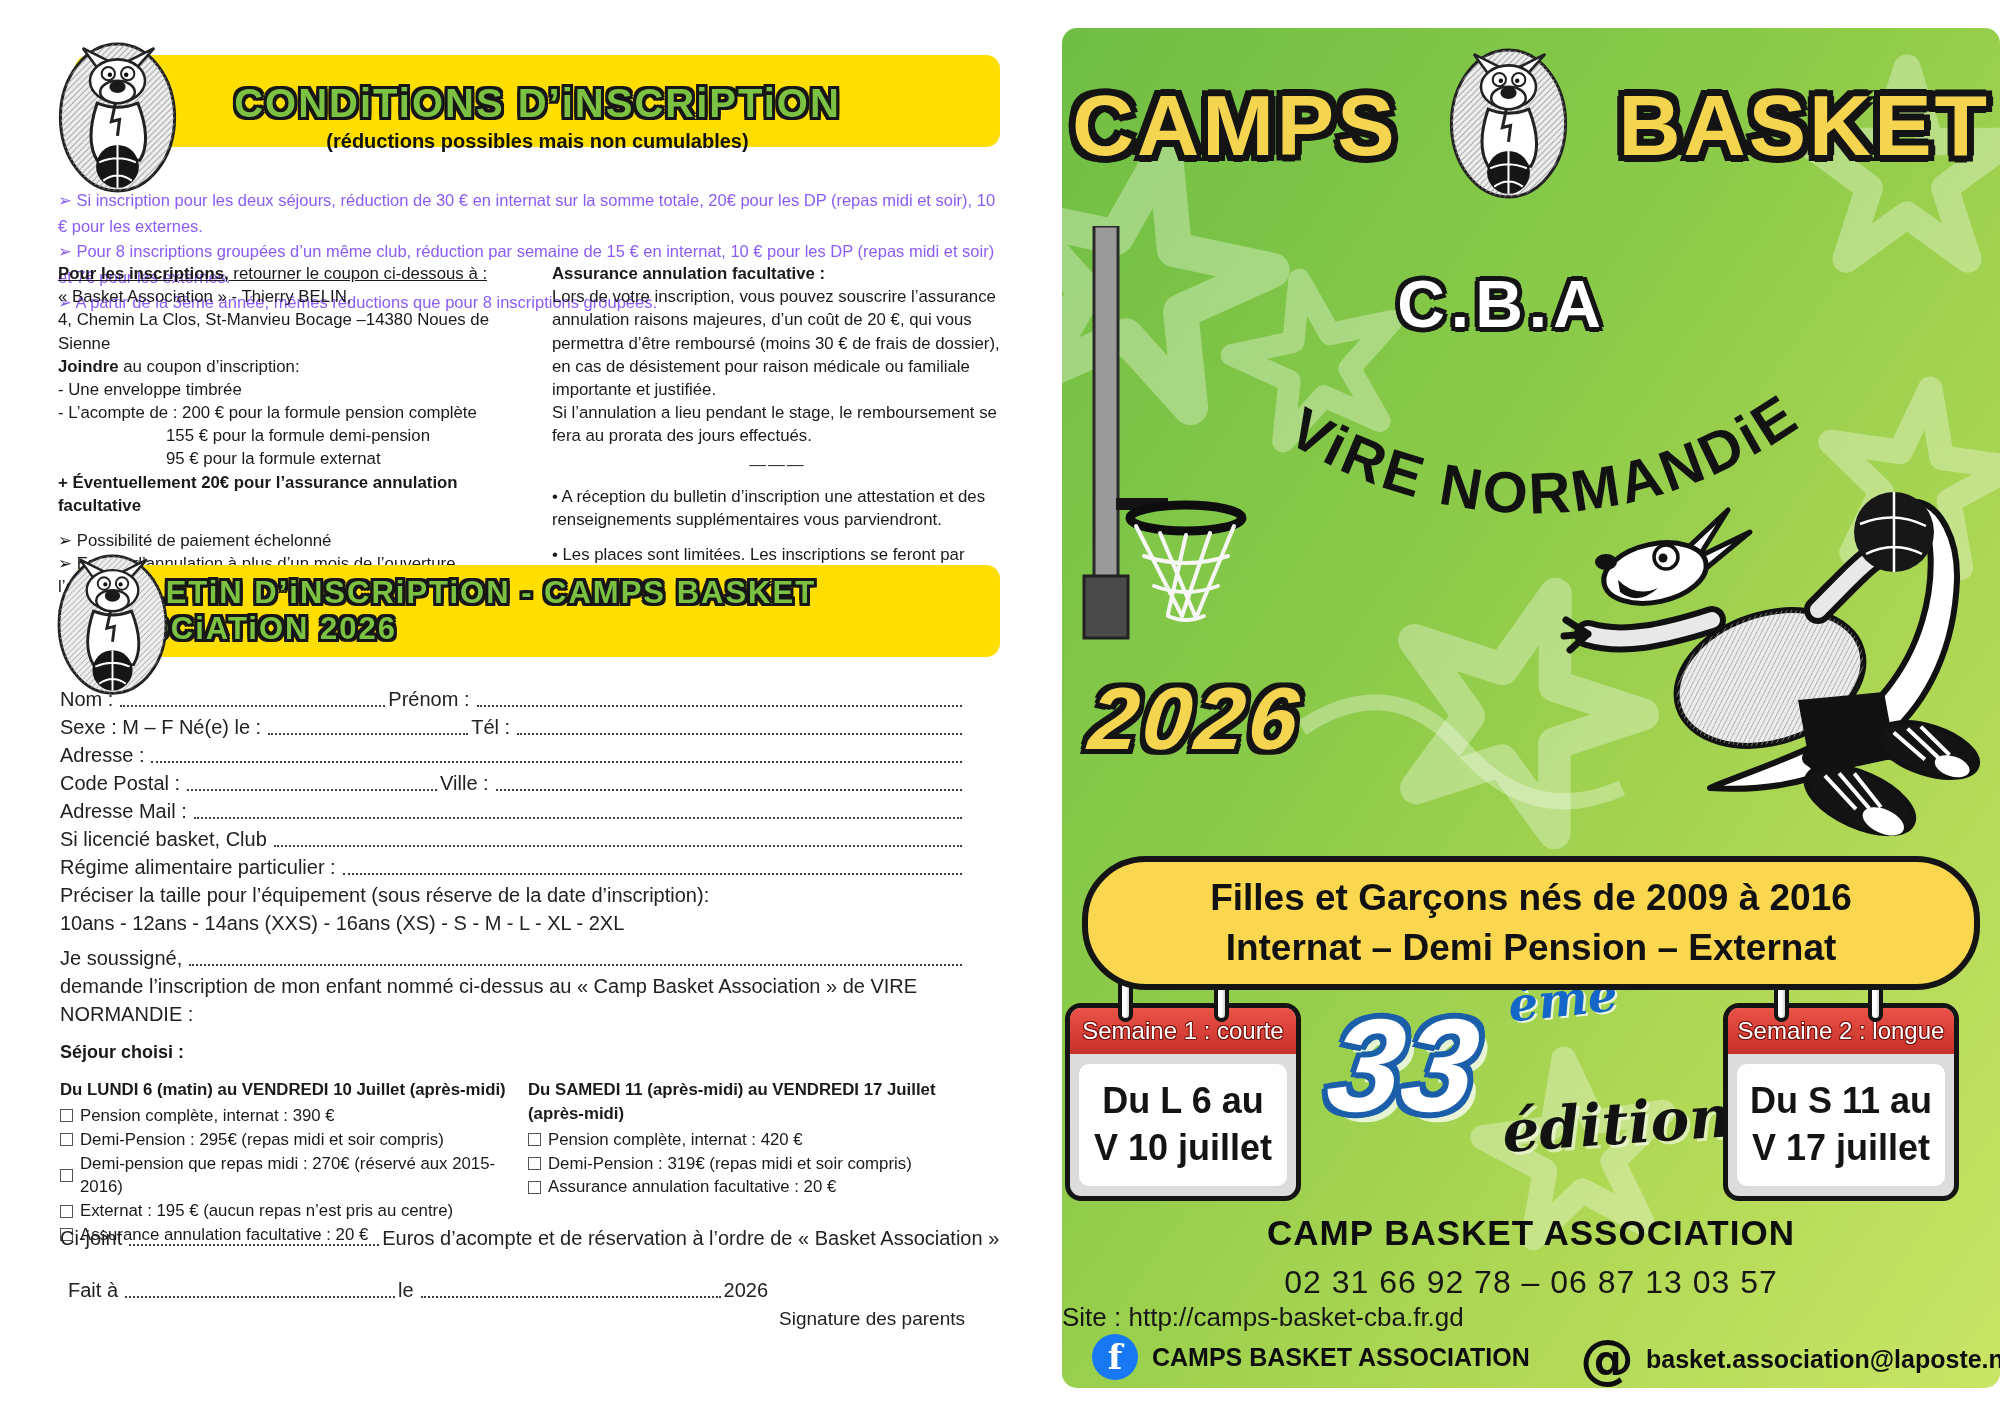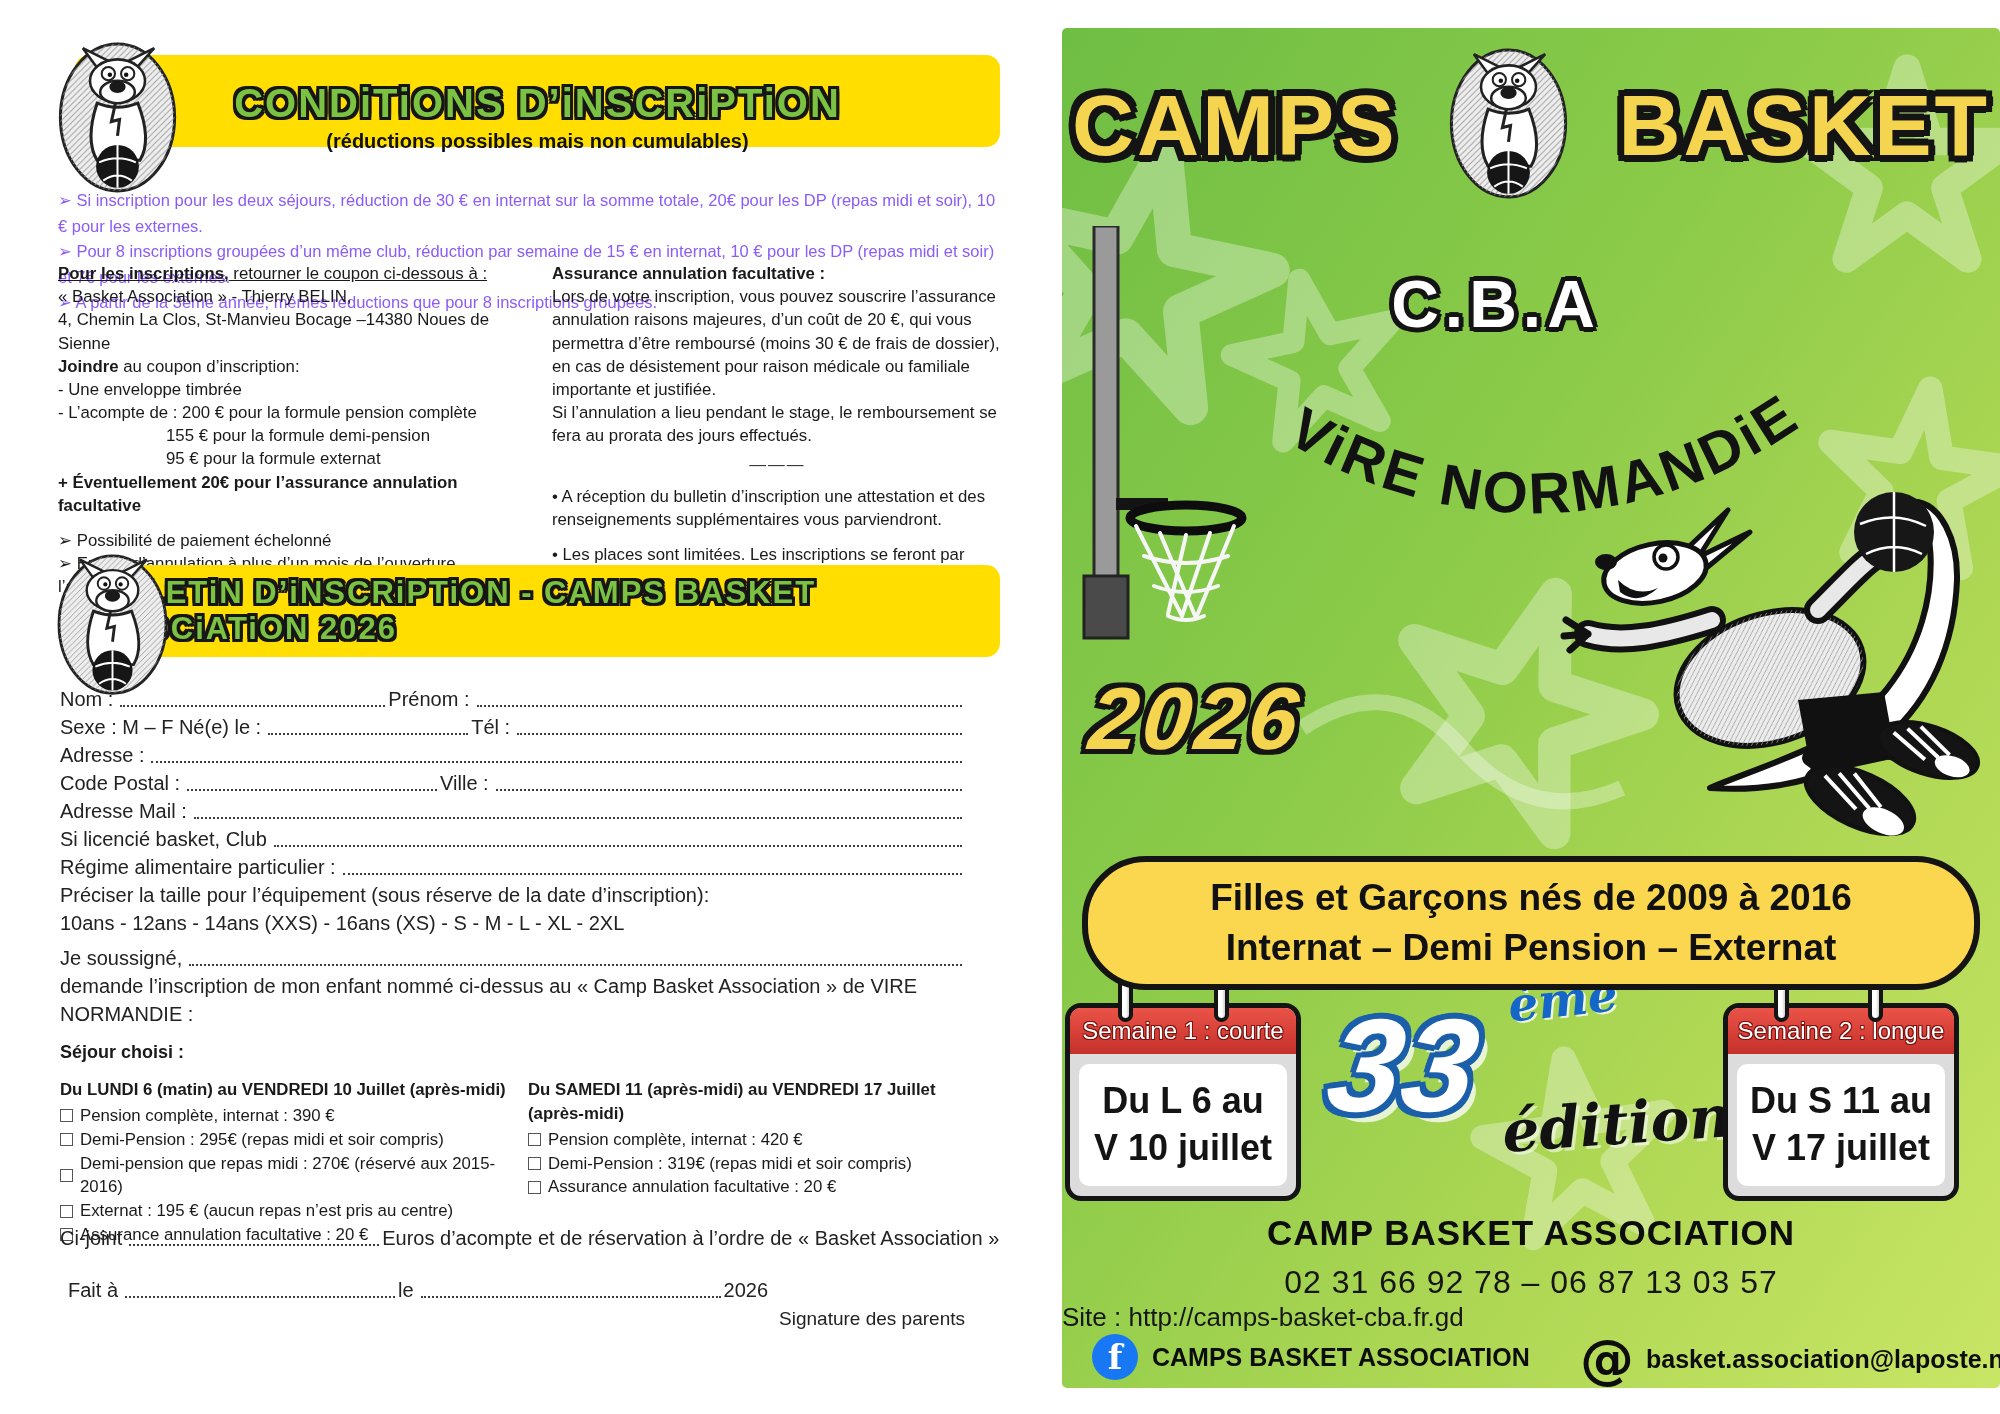--- a/index.html
+++ b/index.html
@@ -32,21 +32,21 @@
 
   .sej-title{font-weight:700;font-size:18px;}
   .sejcols{display:flex;gap:16px;}
   .sejcol{font-size:16.8px;line-height:1.42;}
   .wtitle{font-weight:700;font-size:16.8px;margin-bottom:2px;}
   .opt{display:flex;align-items:center;}
   .cb{display:inline-block;width:11px;height:11px;border:1.6px solid #555;margin-right:7px;flex:0 0 auto;}
   .sig{font-size:19px;color:#222;text-align:right;}
 
   
-  .poster{left:1062px;top:28px;width:938px;height:1360px;border-radius:5px;
+  .poster{left:1062px;top:28px;width:938px;height:1360px;border-radius:15px;
     background:linear-gradient(125deg,#6fbe44 0%,#8ccb49 40%,#aed754 70%,#c9e566 100%);overflow:hidden;}
   .bigword{font-weight:900;font-size:86px;letter-spacing:3px;color:#F5D44F;
     text-shadow:-6px -6px 0 #141414,6px -6px 0 #141414,-6px 6px 0 #141414,6px 6px 0 #141414,0 -7px 0 #141414,0 7px 0 #141414,-7px 0 0 #141414,7px 0 0 #141414;}
   .cba{font-weight:900;font-size:66px;letter-spacing:6px;color:#ffffff;text-align:center;
     text-shadow:-4px -4px 0 #141414,4px -4px 0 #141414,-4px 4px 0 #141414,4px 4px 0 #141414,0 -5px 0 #141414,0 5px 0 #141414,-5px 0 0 #141414,5px 0 0 #141414;}
   .year{font-weight:900;font-style:italic;font-size:88px;letter-spacing:4px;color:#F5D44F;transform:skewX(-6deg);
     text-shadow:-5px -5px 0 #141414,5px -5px 0 #141414,-5px 5px 0 #141414,5px 5px 0 #141414,0 -5px 0 #141414,0 5px 0 #141414,-5px 0 0 #141414,5px 0 0 #141414;}
   .pbanner{background:#FAD74E;border:6px solid #141414;border-radius:64px;text-align:center;
     display:flex;flex-direction:column;justify-content:center;gap:8px;z-index:5;}
   .pbanner div{font-weight:800;font-size:37px;color:#111;}
@@ -279,21 +279,21 @@
   </svg>
 
   <div class="abs" style="left:0;top:18px;width:938px;display:flex;align-items:center;justify-content:center;gap:48px;">
     <div class="bigword">CAMPS</div>
     <svg width="125" height="158" viewBox="0 0 120 155">
         <use href="#mascot"></use>
       </svg>
     <div class="bigword">BASKET</div>
   </div>
 
-  <div class="abs cba" style="left:0;top:238px;width:868px;">C.B.A</div>
+  <div class="abs cba" style="left:0;top:238px;width:868px;padding-left:6px;">C.B.A</div>
 
   <svg class="abs" style="left:120px;top:300px;" width="720" height="240" viewBox="0 0 720 240">
     <path id="virePath" d="M 15 45 C 220 235, 500 235, 705 25" fill="none"></path>
     <text font-size="58" font-weight="bold" fill="#121212" letter-spacing="3" font-family="Liberation Sans, sans-serif">
       <textPath href="#virePath" startOffset="50%" text-anchor="middle">ViRE NORMANDiE</textPath>
     </text>
   </svg>
 
   <svg class="abs" style="left:2px;top:198px;" width="190" height="420" viewBox="0 0 190 420">
     <rect x="30" y="0" width="24" height="360" fill="#9a9a9a" stroke="#2a2a2a" stroke-width="3"></rect>

